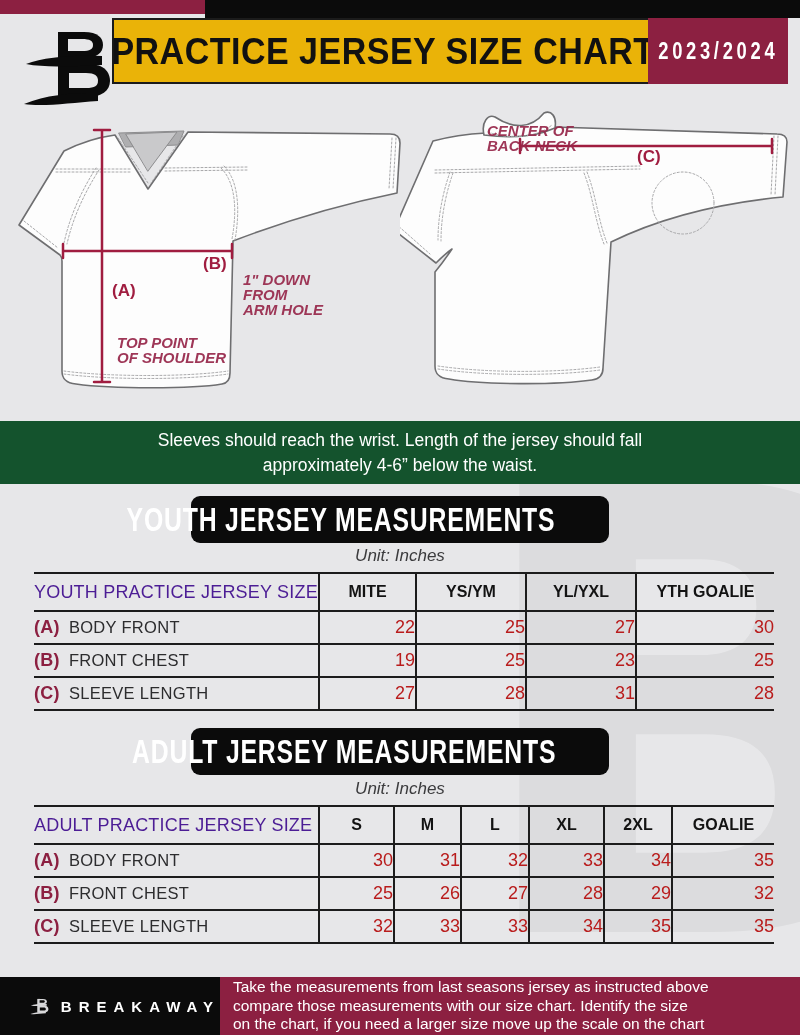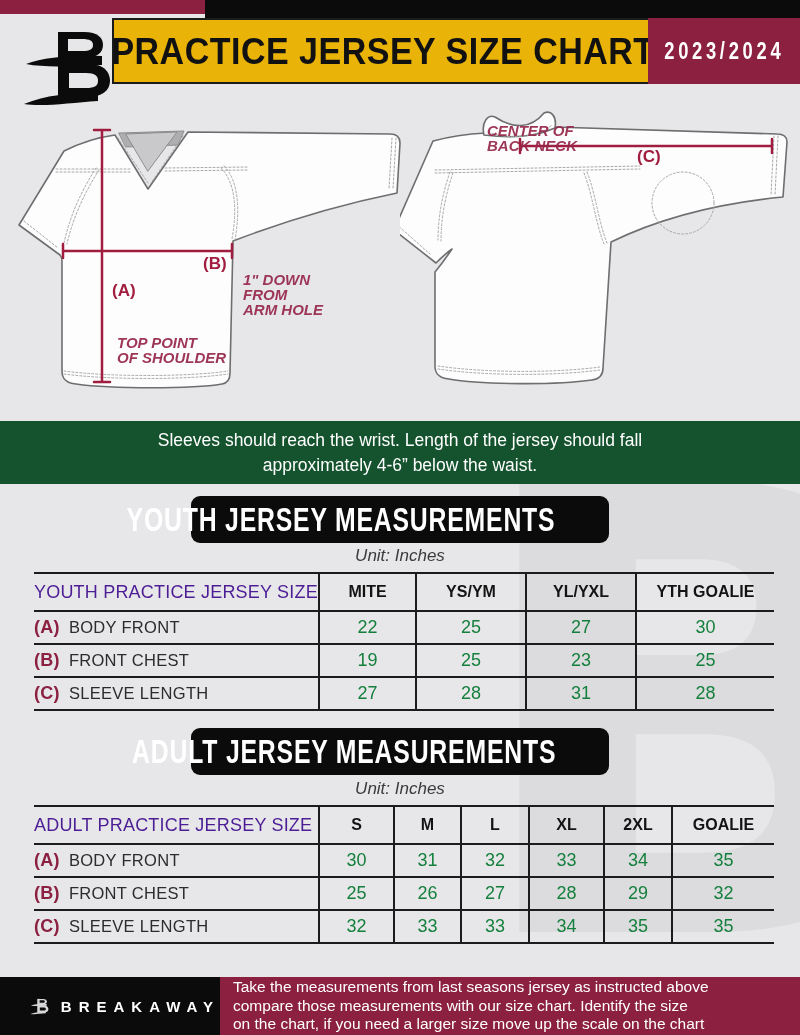--- a/index.html
+++ b/index.html
@@ -12,21 +12,21 @@
   
   .strip-maroon{left:0;top:0;width:205px;height:14px;background:#8C2041;}
   .strip-black{left:205px;top:0;width:595px;height:18px;background:#0B0B0B;}
   .title-box{
     left:112px;top:18px;width:542px;height:66px;background:#eab308;
     border:2px solid #1B1B1B;box-sizing:border-box;
     display:flex;align-items:center;justify-content:center;text-align:center;
   }
   .title-box span{font-size:34px;font-weight:bold;color:#111;letter-spacing:.5px;white-space:nowrap;transform:scale(1,1.08);}
   .season-box{
-    left:648px;top:18px;width:152px;height:66px;background:#8C2041;
+    left:648px;top:18px;width:140px;height:66px;background:#8C2041;
     display:flex;align-items:center;justify-content:center;
   }
   .season-box span{color:#fff;font-weight:bold;font-size:20px;letter-spacing:4px;white-space:nowrap;transform:scale(.92,1.15);}
 
   
   .m-key{color:#A01D40;font-weight:bold;font-size:17px;}
   .m-cap{color:#97274A;font-style:italic;font-size:15px;line-height:15px;font-weight:bold;opacity:.92;margin-top:33px;}
 
   
   .notice{
@@ -47,21 +47,21 @@
   table.size-table{border-collapse:collapse;table-layout:fixed;width:740px;background:transparent;}
   table.size-table th, table.size-table td{border:2px solid #1C1C1C;padding:0;}
   table.size-table th:first-child, table.size-table td:first-child{border-left:0;}
   table.size-table th:last-child, table.size-table td:last-child{border-right:0;}
   table.size-table thead th{height:36px;}
   table.size-table tbody td{height:31px;}
   th.label-col{text-align:left;padding-left:30px;font-weight:normal;font-size:18px;color:#4c1d95;letter-spacing:.2px;}
   th.size-col{font-size:16px;color:#131313;font-weight:bold;text-align:center;}
   td.label-cell{text-align:left;padding-left:40px;font-size:16.5px;color:#2C2C2E;letter-spacing:.3px;}
   td.label-cell .row-key{color:#8C2041;font-weight:bold;font-size:18px;margin-right:9px;}
-  td.value-cell{text-align:center;font-size:18px;color:#15803d;margin-left:8px;}
+  td.value-cell{text-align:right;font-size:18px;color:#b91c1c;margin-left:8px;}
 
   
   .footer-black{left:0;top:977px;width:800px;height:58px;background:#0B0B0B;}
   .footer-maroon{
     left:220px;top:977px;width:580px;height:58px;background:#8C2041;color:#fff;
     display:flex;flex-direction:column;justify-content:center;padding-left:13px;box-sizing:border-box;
     font-size:15.5px;line-height:18.5px;
   }
   .brand{left:30px;top:977px;width:190px;height:58px;display:flex;align-items:center;}
   .brand-name{color:#fff;font-weight:bold;font-size:15px;letter-spacing:7px;margin-left:10px;white-space:nowrap;}

